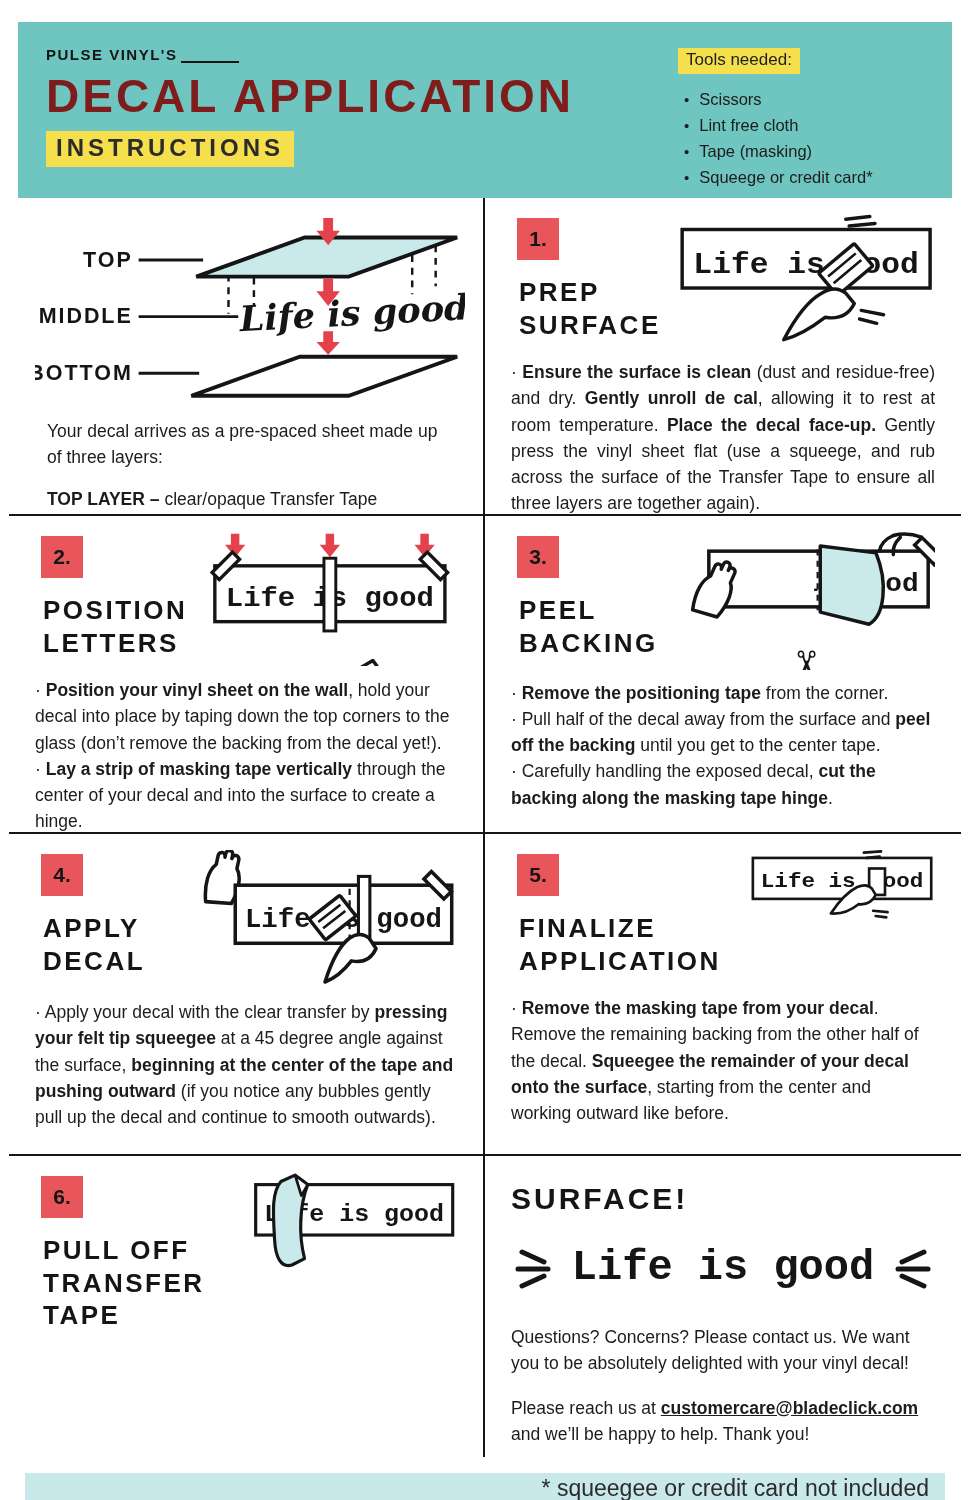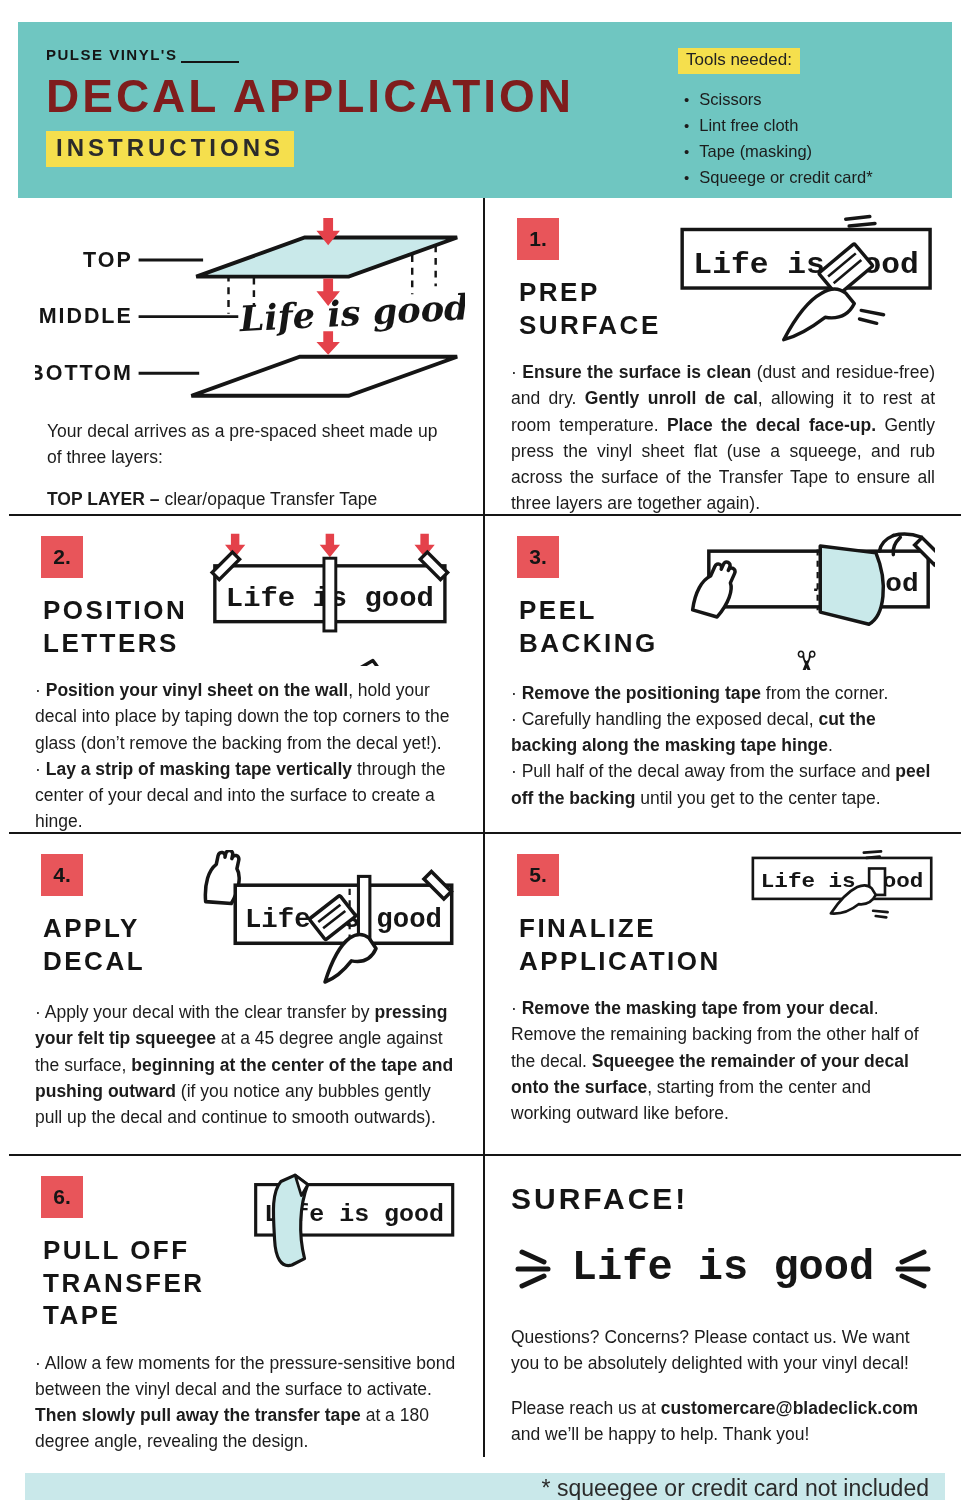--- a/index.html
+++ b/index.html
@@ -225,22 +225,22 @@
               <path d="M252,4 q-14,6 -16,18"></path>
                 <path d="M260,6 q-10,10 -8,20"></path>
                 <path d="M252,4 q16,-4 32,2"></path>
             </g>
             <text x="150" y="148" font-size="46" transform="rotate(90 150 134)" fill="#151515">✂</text>
           </svg>
         </div>
       </div>
       <div class="body-text">
           <div class="para"><span>· </span><span style="font-weight: 700;">Remove the positioning tape</span><span> from the corner.</span></div>
+          <div class="para"><span>· Pull half of the decal away from the surface and </span><span style="font-weight: 700;">peel off the backing</span><span> until you get to the center tape.</span></div>
           <div class="para"><span>· Carefully handling the exposed decal, </span><span style="font-weight: 700;">cut the backing along the masking tape hinge</span><span>.</span></div>
-          <div class="para"><span>· Pull half of the decal away from the surface and </span><span style="font-weight: 700;">peel off the backing</span><span> until you get to the center tape.</span></div>
         </div>
     </section>
 
     <section class="cell left hline">
       <div class="step-top">
         <div class="step-head">
           <div class="num-badge">4.</div>
           <h2 class="step-title">APPLY
 DECAL</h2>
         </div>
@@ -309,23 +309,20 @@
         </div>
         <div class="illus">
           <svg viewBox="0 0 300 140">
             <rect x="44" y="16" width="250" height="64" fill="#fff" stroke="#151515" stroke-width="4"></rect>
             <text class="decal" x="169" y="62" font-size="31" text-anchor="middle" textLength="228" lengthAdjust="spacingAndGlyphs">Life is good</text>
             <path d="M76,12 C64,26 66,52 68,86 C69,108 76,122 90,118 L106,110 C98,78 100,42 110,16 L94,4 Z" fill="#c9e9ea" stroke="#151515" stroke-width="4" stroke-linejoin="round"></path>
             <path d="M94,4 L110,16 L102,30 Z" fill="#fff" stroke="#151515" stroke-width="3.5" stroke-linejoin="round"></path>
           </svg>
         </div>
       </div>
-      <div class="body-text">
-          <div class="para"><span>· Allow a few moments for the pressure-sensitive bond between the vinyl decal and the surface to activate. </span><span style="font-weight: 700;">Then slowly pull away the transfer tape</span><span> at a 180 degree angle, revealing the design.</span></div>
-        </div>
     </section>
 
     <section class="cell">
       <div class="perfect-title">SURFACE!</div>
       <div class="logo-row">
         <svg width="42" height="52" viewBox="0 0 42 52">
           <g stroke="#151515" stroke-width="5" stroke-linecap="round" fill="none">
             <path d="M8,10 L30,20"></path>
               <path d="M4,27 L34,27"></path>
               <path d="M8,44 L30,34"></path>
@@ -335,21 +332,21 @@
         <svg width="42" height="52" viewBox="0 0 42 52">
           <g stroke="#151515" stroke-width="5" stroke-linecap="round" fill="none">
             <path d="M34,10 L12,20"></path>
               <path d="M38,27 L8,27"></path>
               <path d="M34,44 L12,34"></path>
           </g>
         </svg>
       </div>
       <div class="body-text perfect-paras">
           <div class="para"><span>Questions? Concerns? Please contact us. We want you to be absolutely delighted with your vinyl decal!</span></div>
-          <div class="para"><span>Please reach us at </span><span style="font-weight: 700;">customercare@bladeclick.com</span><span> and we’ll be happy to help. Thank you!</span></div>
+          <div class="para"><span>Please reach us at </span><span style="font-weight: 700; text-decoration: underline;">customercare@bladeclick.com</span><span> and we’ll be happy to help. Thank you!</span></div>
         </div>
     </section>
 
   </main>
 
   <footer class="footer-bar">
     <span>* squeegee or credit card not included</span>
   </footer>
 
 </div>

